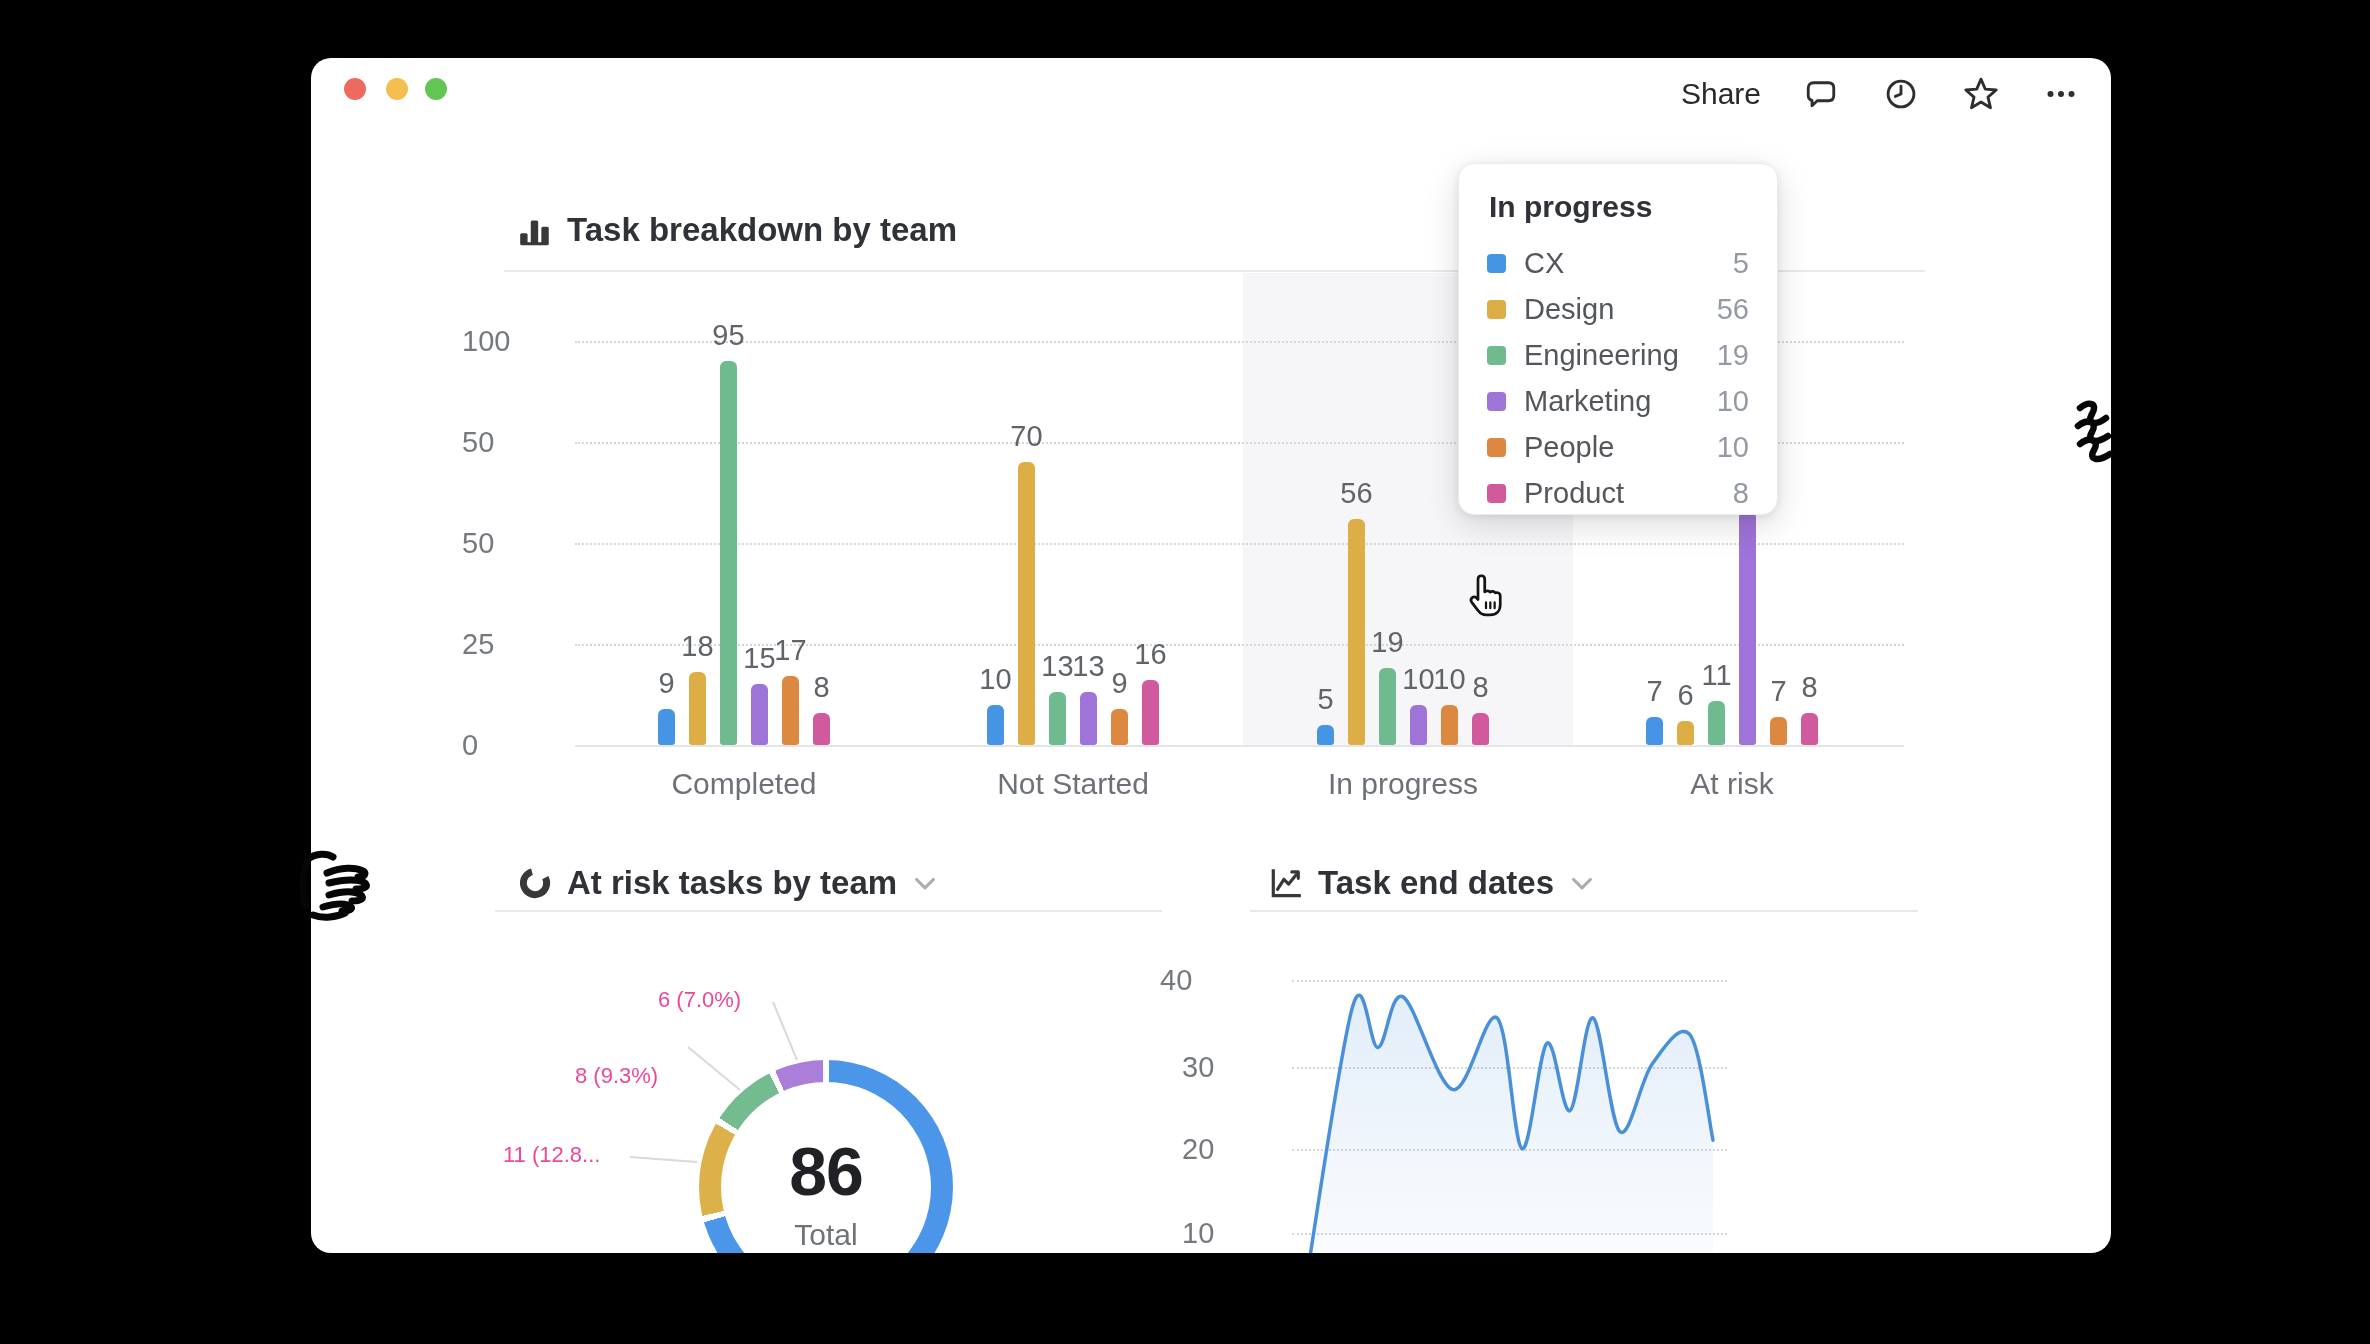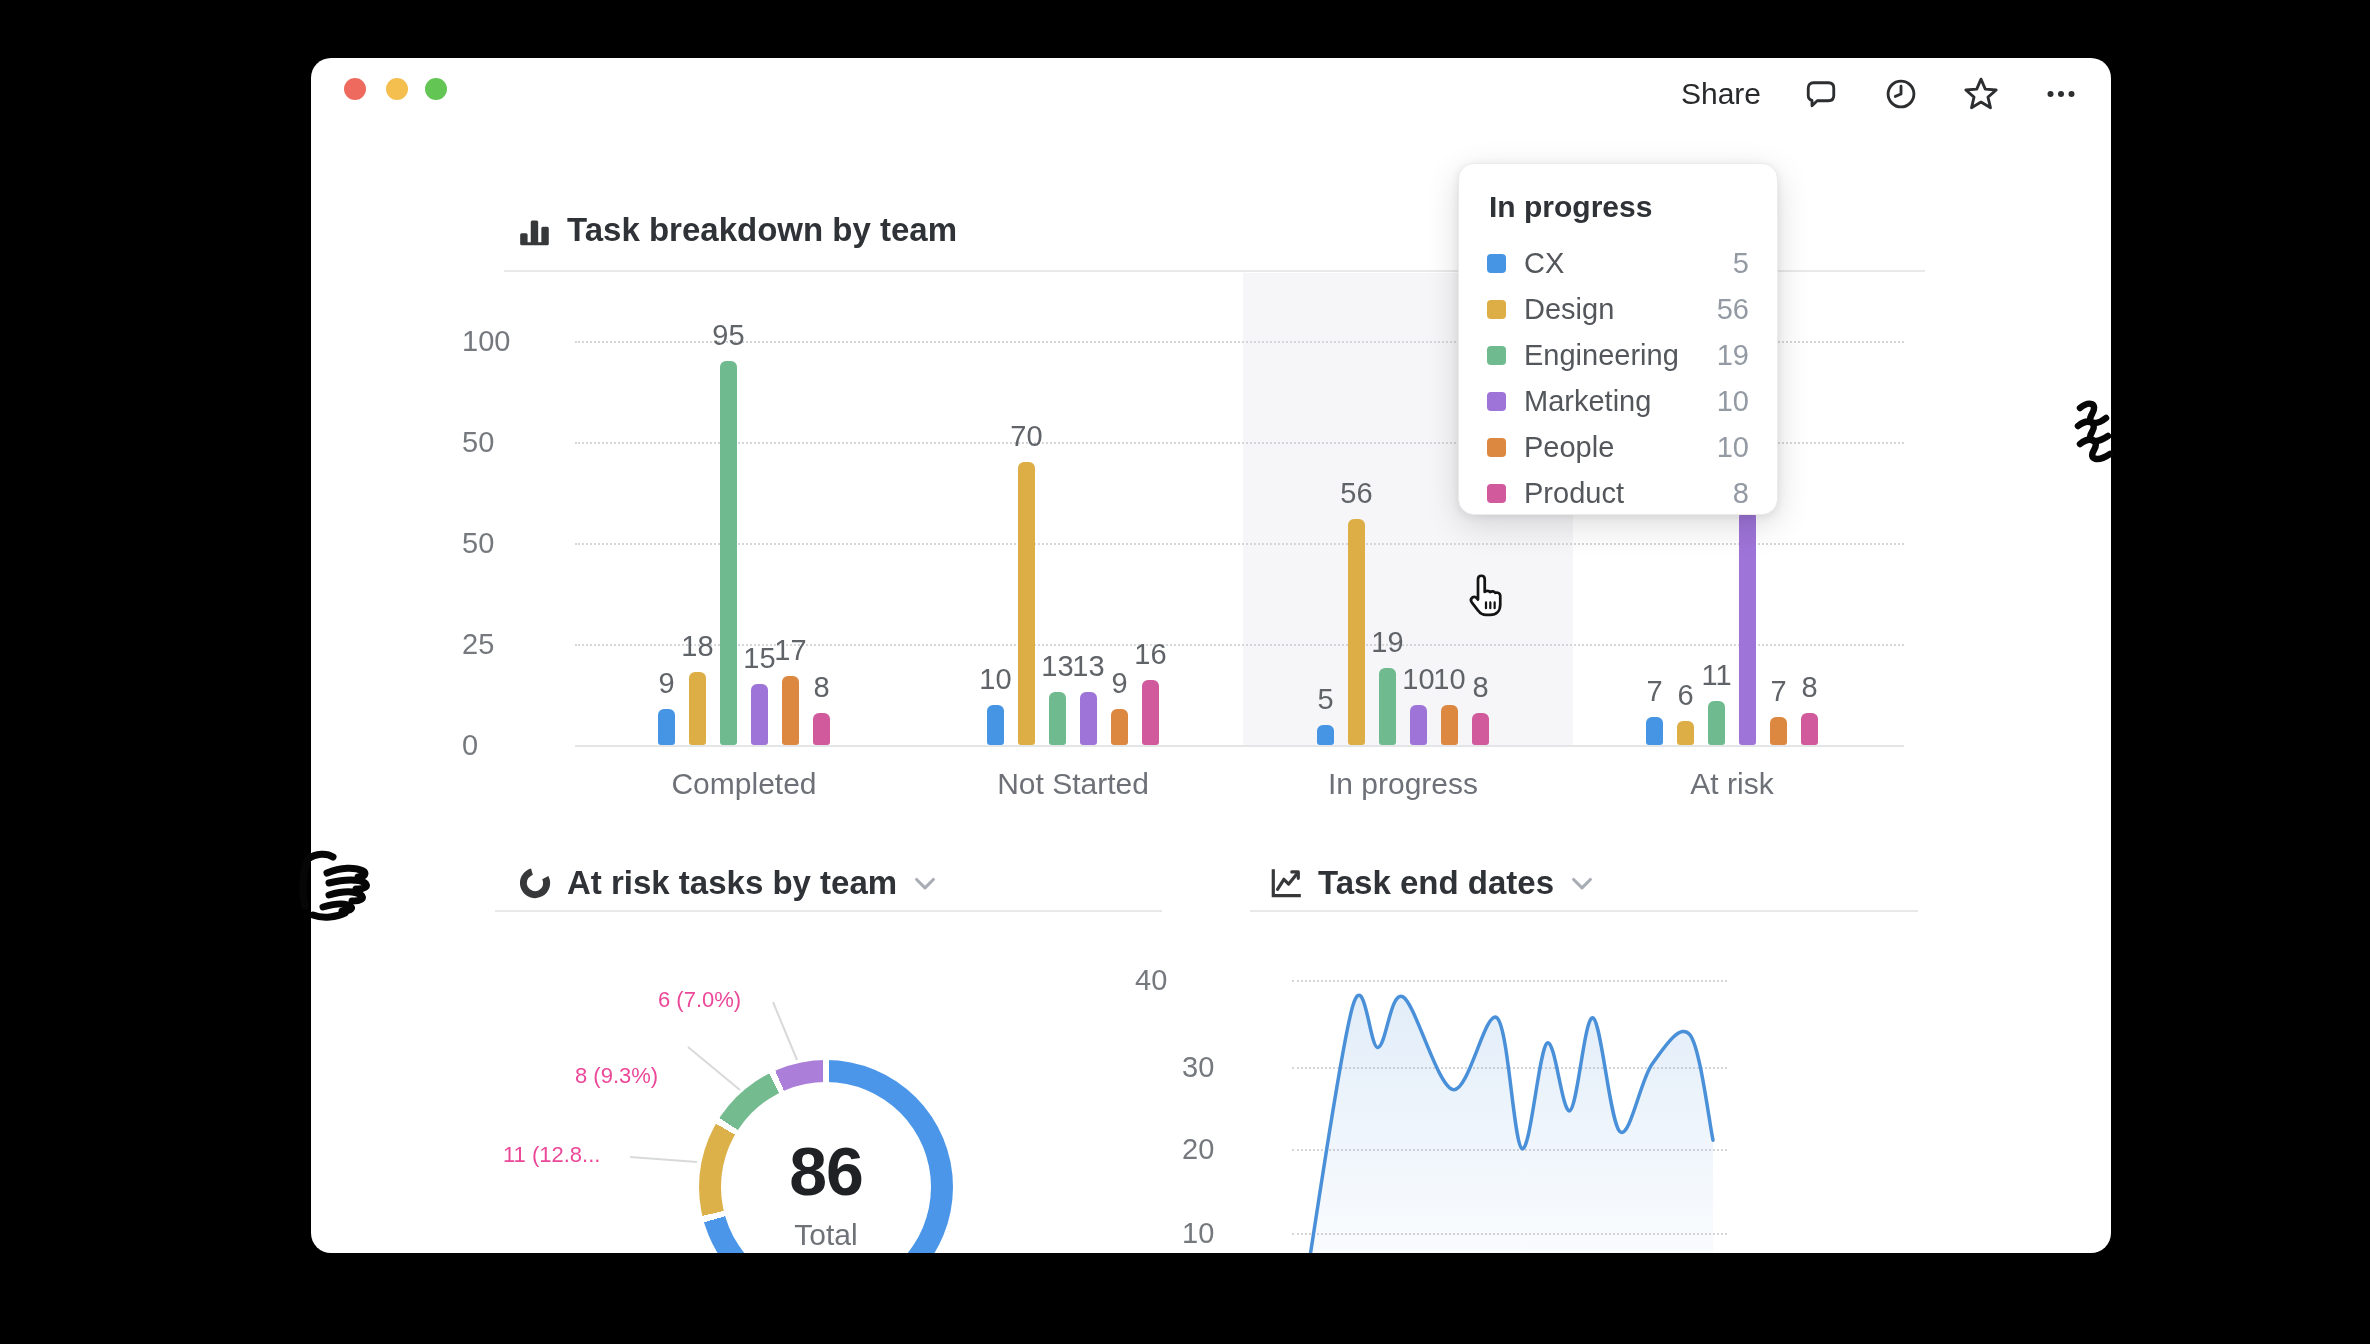--- a/index.html
+++ b/index.html
@@ -243,21 +243,21 @@
       <span class="txt">Task end dates</span>
       <span>
         <svg width="28" height="28" viewBox="0 0 20 20" fill="none" stroke="#a8adb3" stroke-width="2.2" stroke-linecap="round" stroke-linejoin="round">
           <path d="M4 7.5 L10 13.5 L16 7.5"></path>
         </svg>
       </span>
     </div>
     <div class="divider" style="left:939px;top:852px;width:668px;"></div>
 
     <div id="line-ticks">
-        <div class="ytick" style="left: 824px; top: 906px;">40</div>
+        <div class="ytick" style="left: 849px; top: 906px;">40</div>
         <div class="gridline" style="left: 981px; top: 922px; width: 435px;"></div>
         <div class="ytick" style="left: 871px; top: 993px;">30</div>
         <div class="gridline" style="left: 981px; top: 1009px; width: 435px;"></div>
         <div class="ytick" style="left: 871px; top: 1075px;">20</div>
         <div class="gridline" style="left: 981px; top: 1091px; width: 435px;"></div>
         <div class="ytick" style="left: 871px; top: 1159px;">10</div>
         <div class="gridline" style="left: 981px; top: 1175px; width: 435px;"></div>
       </div>
     <svg class="abs" style="left:940px;top:900px;" width="500" height="296" id="line-svg">
       <defs>

